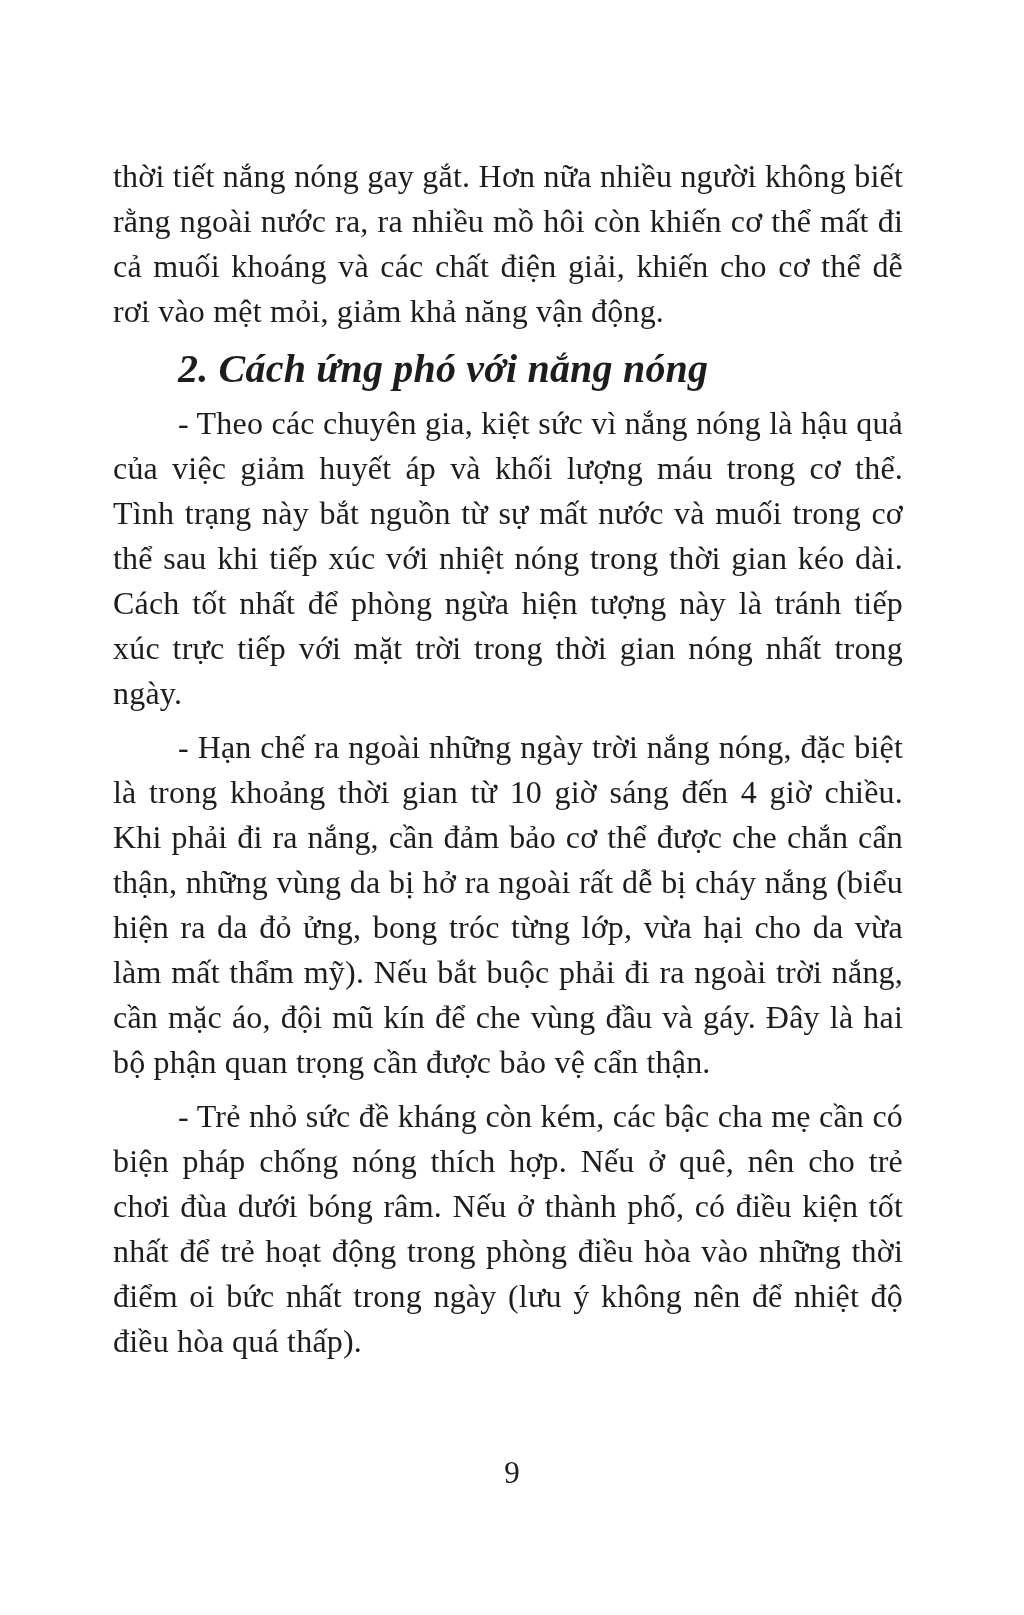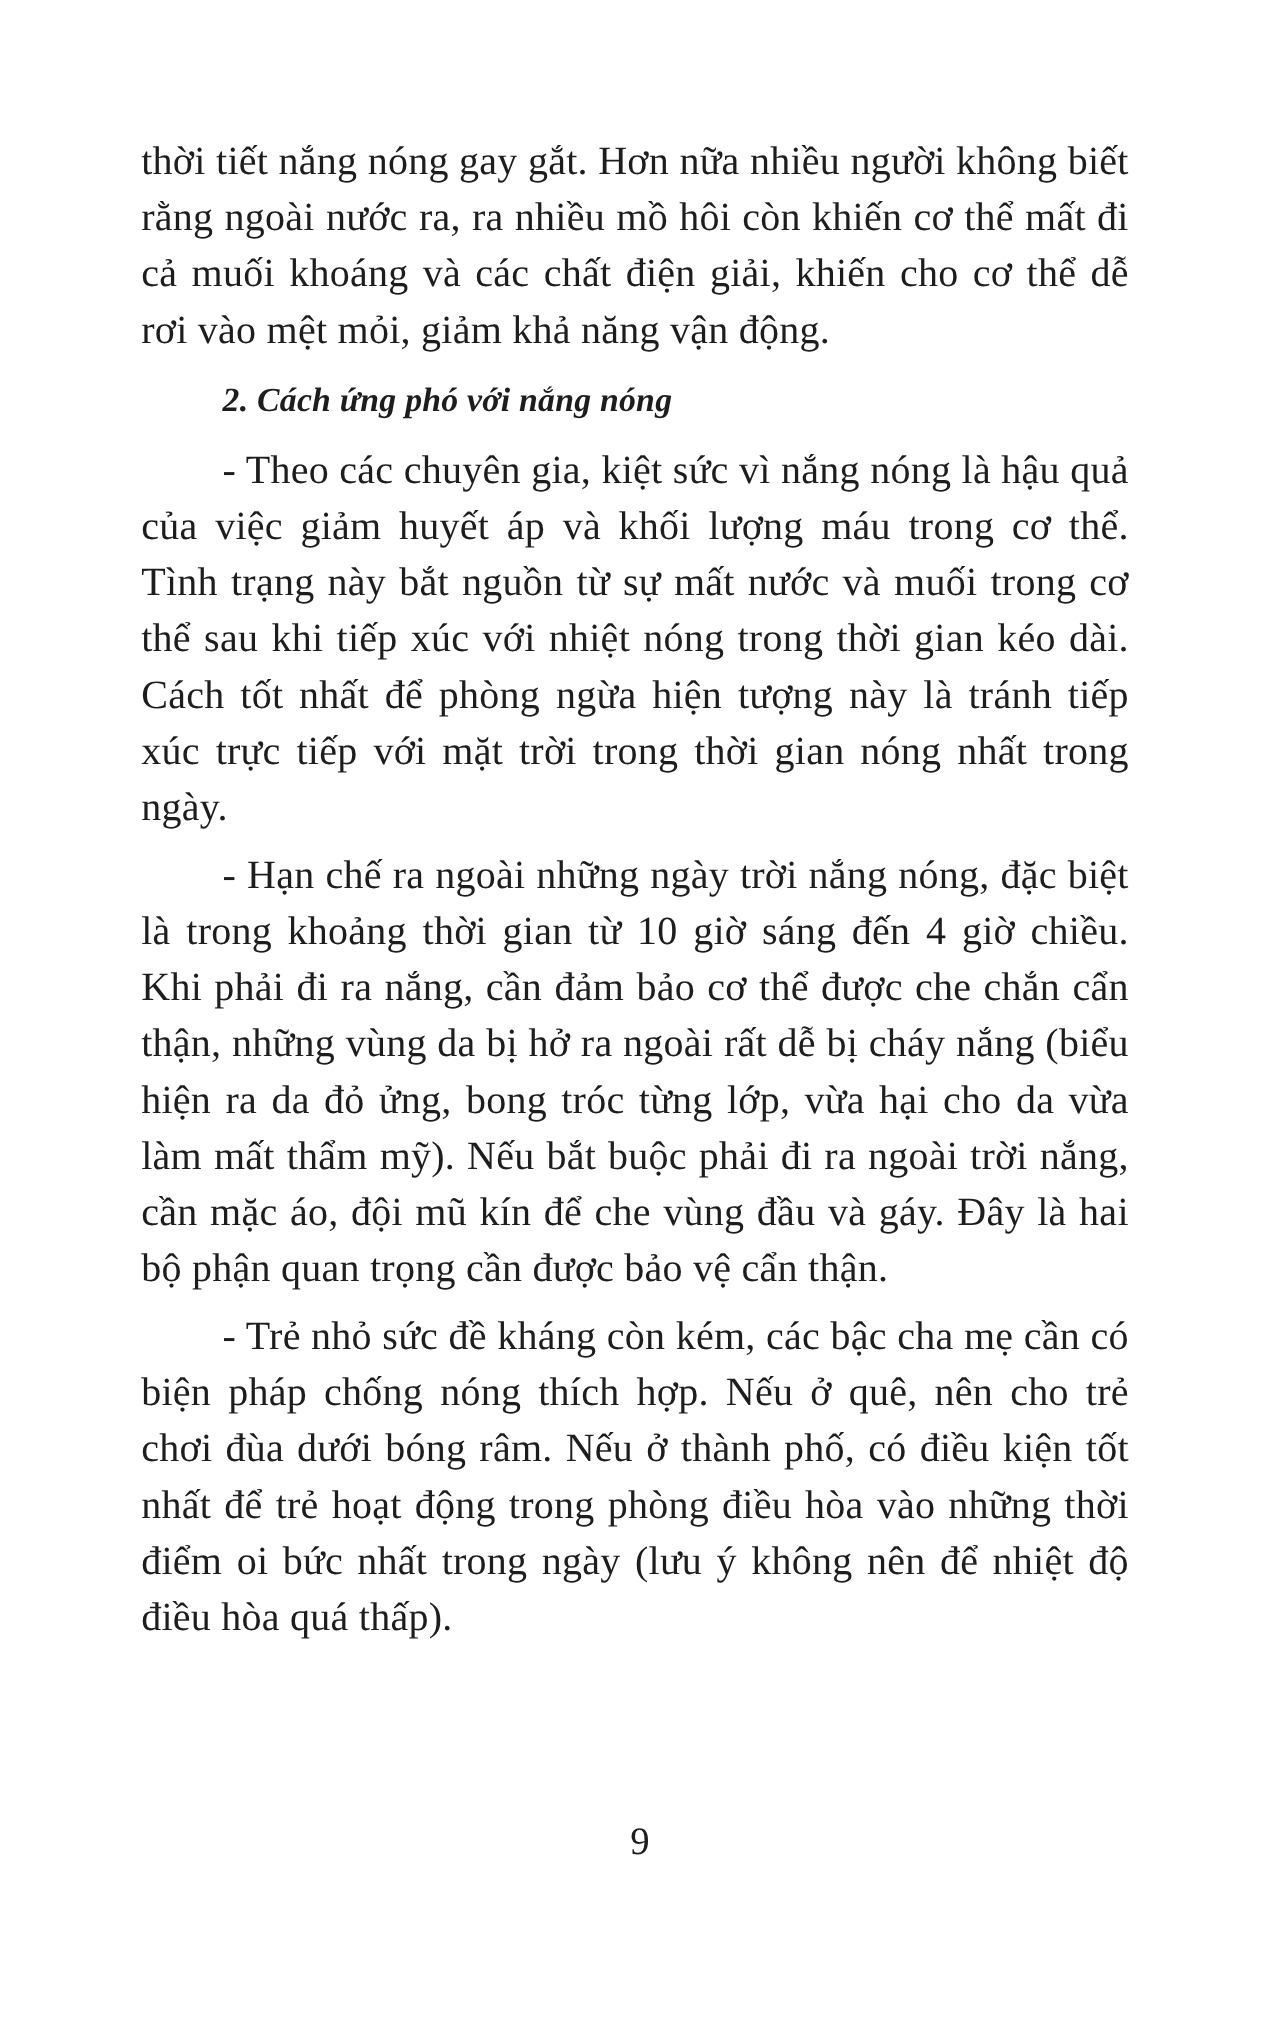--- a/index.html
+++ b/index.html
@@ -17,31 +17,32 @@
     box-sizing: border-box;
     width: 1024px;
     height: 1292px;
     padding: 106px 121px 0 113px;
     font-family: "Liberation Serif", "DejaVu Serif", serif;
     font-size: 32px;
     line-height: 45px;
     color: #1d1d1d;
     text-align: justify;
     letter-spacing: 0.2px;
+    margin-top: 48px;
   }
   .body-par {
     margin: 9px 0;
     text-indent: 65px;
   }
   .body-par.no-indent {
     text-indent: 0;
     margin-top: 0;
   }
   .section-heading {
-    font-size: 27px;
+    font-size: 40px;
     font-weight: bold;
     font-style: italic;
     margin: 12px 0 10px 0;
     padding-left: 65px;
     text-align: left;
     line-height: 45px;
   }
   .page-number {
     position: absolute;
     left: 0;

